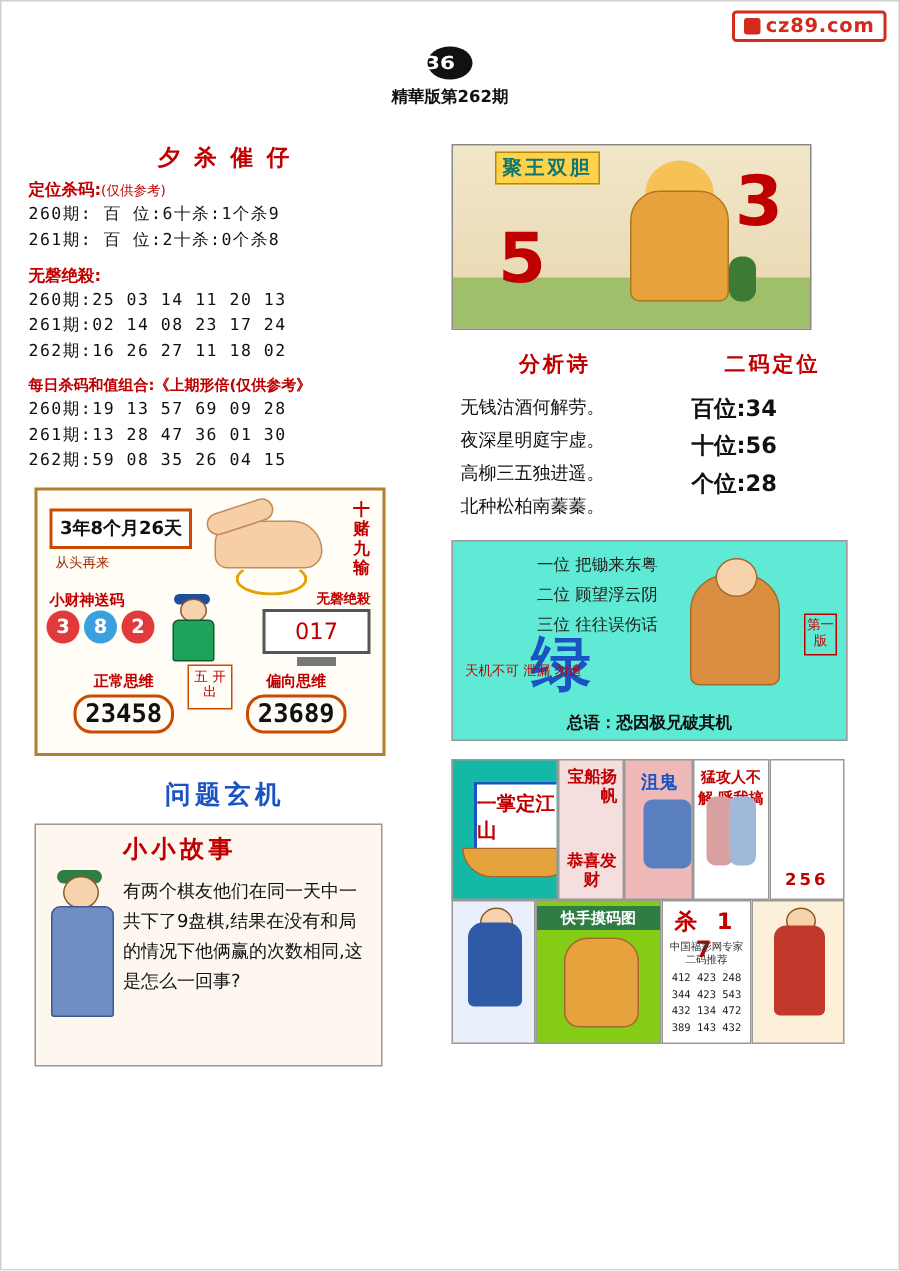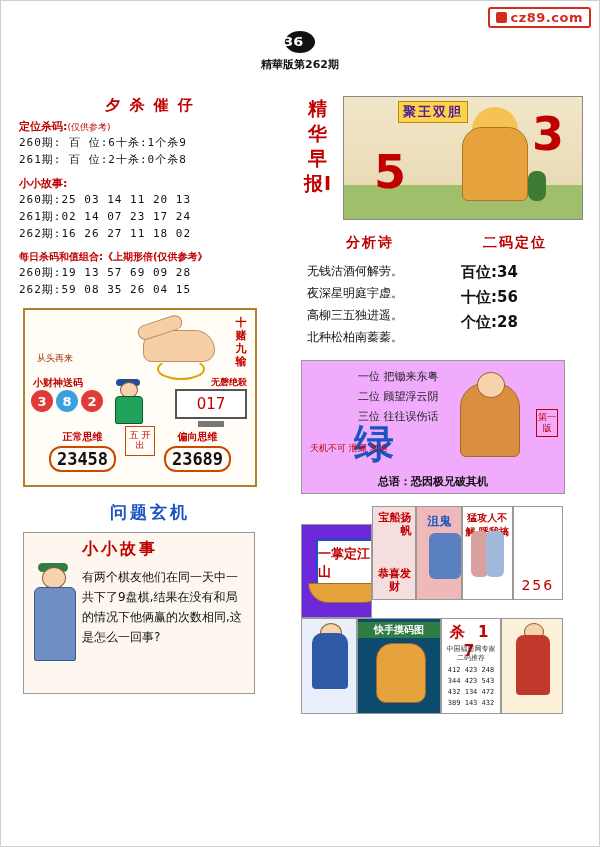--- a/index.html
+++ b/index.html
@@ -64,69 +64,69 @@
   .q-man{position:absolute;left:8px;top:34px;width:46px;height:104px;}
   .q-man .h{position:absolute;left:10px;top:0;width:22px;height:20px;background:#f6d2ad;border:1px solid #8a5a2b;border-radius:50%;}
   .q-man .cap{position:absolute;left:6px;top:-4px;width:30px;height:9px;background:#2f7d44;border-radius:5px;}
   .q-man .rob{position:absolute;left:2px;top:20px;width:40px;height:72px;background:#6f8fc4;border:1px solid #3a5a8f;border-radius:6px 6px 2px 2px;}
   .q-text{position:absolute;left:58px;top:34px;right:6px;font-size:12px;line-height:20px;color:#111;}
 
   
   .jh-row{display:flex;gap:8px;}
   .jh-title{width:34px;color:#c00000;font-size:19px;font-weight:bold;line-height:25px;text-align:center;letter-spacing:1px;}
   .jh-pic{width:238px;height:122px;border:1px solid #888;background:linear-gradient(#f2e6c9,#e7d7ae);position:relative;overflow:hidden;}
-  .jh-banner{position:absolute;left:28px;top:4px;background:#ffd24d;border:1px solid #b98b00;color:#4c1d95;font-size:13px;font-weight:bold;padding:1px 4px;letter-spacing:2px;margin-left:26px;}
+  .jh-banner{position:absolute;left:28px;top:4px;background:#ffd24d;border:1px solid #b98b00;color:#0f766e;font-size:13px;font-weight:bold;padding:1px 4px;letter-spacing:2px;}
   .jh-5{position:absolute;left:30px;top:52px;color:#c00000;font-size:46px;font-weight:bold;line-height:46px;}
   .jh-3{position:absolute;right:18px;top:14px;color:#c00000;font-size:46px;font-weight:bold;line-height:46px;}
   .jh-sun{position:absolute;left:128px;top:10px;width:46px;height:46px;border-radius:50%;background:#f6c256;}
   .jh-fig{position:absolute;left:118px;top:30px;width:64px;height:72px;background:#e6a23c;border-radius:20px 20px 6px 6px;border:1px solid #b07520;}
   .jh-hill{position:absolute;left:0;bottom:0;width:100%;height:34px;background:#9fbf6a;}
   .jh-tree{position:absolute;right:36px;bottom:18px;width:18px;height:30px;background:#3d7a34;border-radius:8px;}
 
   .two-col{display:flex;margin-top:14px;gap:10px;}
   .tc-left{width:138px;text-align:center;}
   .tc-right{width:132px;text-align:center;}
   .sec-title{color:#c00000;font-size:14px;font-weight:bold;letter-spacing:2px;}
   .poem{margin-top:8px;font-size:12px;line-height:22px;color:#111;text-align:left;padding-left:6px;}
   .dw-line{margin-top:8px;font-size:15px;font-weight:bold;text-align:left;padding-left:12px;line-height:25px;}
 
-  .ban{margin-top:12px;width:262px;height:132px;border:1px solid #999;background:#f0abfc;position:relative;overflow:hidden;}
+  .ban{margin-top:12px;width:262px;height:132px;border:1px solid #999;background:#5eead4;position:relative;overflow:hidden;}
   .ban-l1{position:absolute;left:56px;top:8px;font-size:11px;color:#222;}
   .ban-l2{position:absolute;left:56px;top:28px;font-size:11px;color:#222;}
   .ban-l3{position:absolute;left:56px;top:48px;font-size:11px;color:#222;}
   .ban-big{position:absolute;left:52px;top:62px;color:#1a53c2;font-size:40px;font-weight:bold;line-height:40px;}
   .ban-seal{position:absolute;right:6px;top:48px;width:20px;border:1px solid #c00000;color:#c00000;font-size:9px;line-height:11px;text-align:center;padding:2px 0;}
   .ban-monk{position:absolute;right:44px;top:22px;width:58px;height:72px;background:#d98f3f;border:1px solid #a5682a;border-radius:24px 24px 6px 6px;}
   .ban-monk .mh{position:absolute;left:16px;top:-12px;width:26px;height:24px;background:#f6d2ad;border:1px solid #a5682a;border-radius:50%;}
   .ban-foot{position:absolute;left:0;right:0;bottom:4px;text-align:center;font-size:11px;font-weight:bold;color:#111;}
   .ban-red{position:absolute;left:8px;top:82px;color:#c00000;font-size:9px;line-height:11px;}
 
   .grid{margin-top:12px;width:262px;}
   .grow{display:flex;}
   .cell{border:1px solid #999;box-sizing:border-box;position:relative;overflow:hidden;background:#fff;}
-  .c-boat{width:88px;height:94px;background:#6d28d9;margin-top:18px;}
+  .c-boat{width:88px;height:94px;background:#14b8a6;}
   .boat-sq{position:absolute;left:14px;top:14px;width:56px;height:44px;border:2px solid #1a53c2;background:#fff;color:#c00000;font-size:13px;font-weight:bold;display:flex;align-items:center;justify-content:center;}
   .boat-hull{position:absolute;left:6px;bottom:14px;width:74px;height:18px;background:#e6a23c;border:1px solid #a5682a;border-radius:0 0 20px 20px;}
   .c-sail{width:54px;height:94px;background:#f5dede;}
   .sail-t{position:absolute;left:4px;top:4px;right:4px;text-align:right;color:#c00000;font-size:11px;font-weight:bold;line-height:13px;}
   .sail-b{position:absolute;left:4px;bottom:6px;right:4px;text-align:center;color:#c00000;font-size:11px;font-weight:bold;line-height:13px;}
   .c-gui{width:56px;height:94px;background:#f0b9b9;}
   .gui-t{position:absolute;left:0;right:0;top:6px;text-align:center;color:#1a53c2;font-size:12px;font-weight:bold;}
   .gui-f{position:absolute;left:12px;top:26px;width:32px;height:46px;background:#5a7fc0;border-radius:6px;}
   .c-ren{width:62px;height:94px;background:#fff;}
   .ren-t{position:absolute;left:0;right:0;top:4px;text-align:center;color:#c00000;font-size:10px;font-weight:bold;}
   .ren-p1{position:absolute;left:8px;top:24px;width:18px;height:46px;background:#d9a0a0;border-radius:6px;}
   .ren-p2{position:absolute;right:8px;top:24px;width:18px;height:46px;background:#a0b8d9;border-radius:6px;}
   .c-num{width:62px;height:94px;background:#fff;}
-  .num256{position:absolute;left:0;right:0;bottom:6px;text-align:center;color:#c00000;font-size:14px;font-weight:normal;letter-spacing:2px;}
+  .num256{position:absolute;left:0;right:0;bottom:6px;text-align:center;color:#c00000;font-size:11px;font-weight:bold;letter-spacing:2px;}
 
   .c-blue{width:56px;height:96px;background:#eaf0fb;}
   .blue-f{position:absolute;left:10px;top:14px;width:36px;height:56px;background:#2f5aa8;border-radius:10px 10px 4px 4px;}
   .blue-h{position:absolute;left:18px;top:4px;width:20px;height:18px;background:#f6d2ad;border-radius:50%;border:1px solid #8a5a2b;}
-  .c-hand{width:84px;height:96px;background:#0c4a6e;}
+  .c-hand{width:84px;height:96px;background:#84cc16;}
   .hand-t{position:absolute;left:0;right:0;top:3px;text-align:center;color:#fff;background:#2f7d44;font-size:10px;font-weight:bold;padding:1px 0;}
   .hand-sh{position:absolute;left:18px;top:24px;width:48px;height:58px;background:#e6a23c;border:1px solid #a5682a;border-radius:16px 16px 10px 10px;}
   .c-kill{width:60px;height:96px;background:#fff;}
   .kill-t{position:absolute;left:0;right:0;top:4px;text-align:center;color:#c00000;font-size:15px;font-weight:bold;letter-spacing:4px;}
   .kill-s{position:absolute;left:2px;right:2px;top:26px;text-align:center;font-size:7px;color:#333;line-height:9px;}
   .kill-n{position:absolute;left:2px;right:2px;top:46px;font-size:7px;color:#222;line-height:11px;font-family:"DejaVu Sans Mono","Liberation Mono",monospace;text-align:center;}
   .c-war{width:62px;height:96px;background:#fdf0d8;}
   .war-b{position:absolute;left:14px;top:16px;width:34px;height:60px;background:#c0392b;border-radius:8px 8px 4px 4px;}
   .war-h{position:absolute;left:22px;top:4px;width:18px;height:16px;background:#f6d2ad;border-radius:50%;border:1px solid #8a5a2b;}
 </style>
@@ -147,30 +147,32 @@
 
   <div class="colL">
     <div class="lotto-title">夕 杀 催 仔</div>
 
     <div class="sub-red blk">
       <span>定位杀码:</span><span class="small">(仅供参考)</span>
     </div>
     <div class="line">260期: 百 位:6十杀:1个杀9</div>
     <div class="line">261期: 百 位:2十杀:0个杀8</div>
 
-    <div class="sub-red blk2">小小故事:</div>
+    <div class="sub-red blk2">无磬绝殺:</div>
     <div class="line">260期:25 03 14 11 20 13</div>
-    <div class="line">261期:02 14 07 23 17 24</div>
+    <div class="line">261期:02 14 08 23 17 24</div>
     <div class="line">262期:16 26 27 11 18 02</div>
 
     <div class="sub-red blk2" style="font-size:10px">每日杀码和值组合:《上期形倍(仅供参考》</div>
     <div class="line">260期:19 13 57 69 09 28</div>
+    <div class="line">261期:13 28 47 36 01 30</div>
     <div class="line">262期:59 08 35 26 04 15</div>
 
     <div class="imgbox lpic">
+      <div class="days-box">3年8个月26天</div>
       <div class="days-sub">从头再来</div>
       <div class="hand">
         <div class="palm"></div>
           <div class="f1"></div>
           <div class="chain"></div>
       </div>
       <div class="vert-red">十赌九输</div>
       <div class="mini-red">小财神送码</div>
       <div class="balls">
         <div class="ball b1">3</div>
@@ -206,21 +208,20 @@
           <div class="h"></div>
           <div class="rob"></div>
       </div>
       <div class="q-text">有两个棋友他们在同一天中一共下了9盘棋,结果在没有和局的情况下他俩赢的次数相同,这是怎么一回事?</div>
     </div>
   </div>
 
   <div class="colR">
 
     <div class="jh-row">
-      <div class="jh-title">精华早报I</div>
       <div class="jh-pic">
         <div class="jh-sun"></div>
         <div class="jh-hill"></div>
         <div class="jh-fig"></div>
         <div class="jh-tree"></div>
         <div class="jh-banner">聚王双胆</div>
         <div class="jh-5">5</div>
         <div class="jh-3">3</div>
       </div>
     </div>

